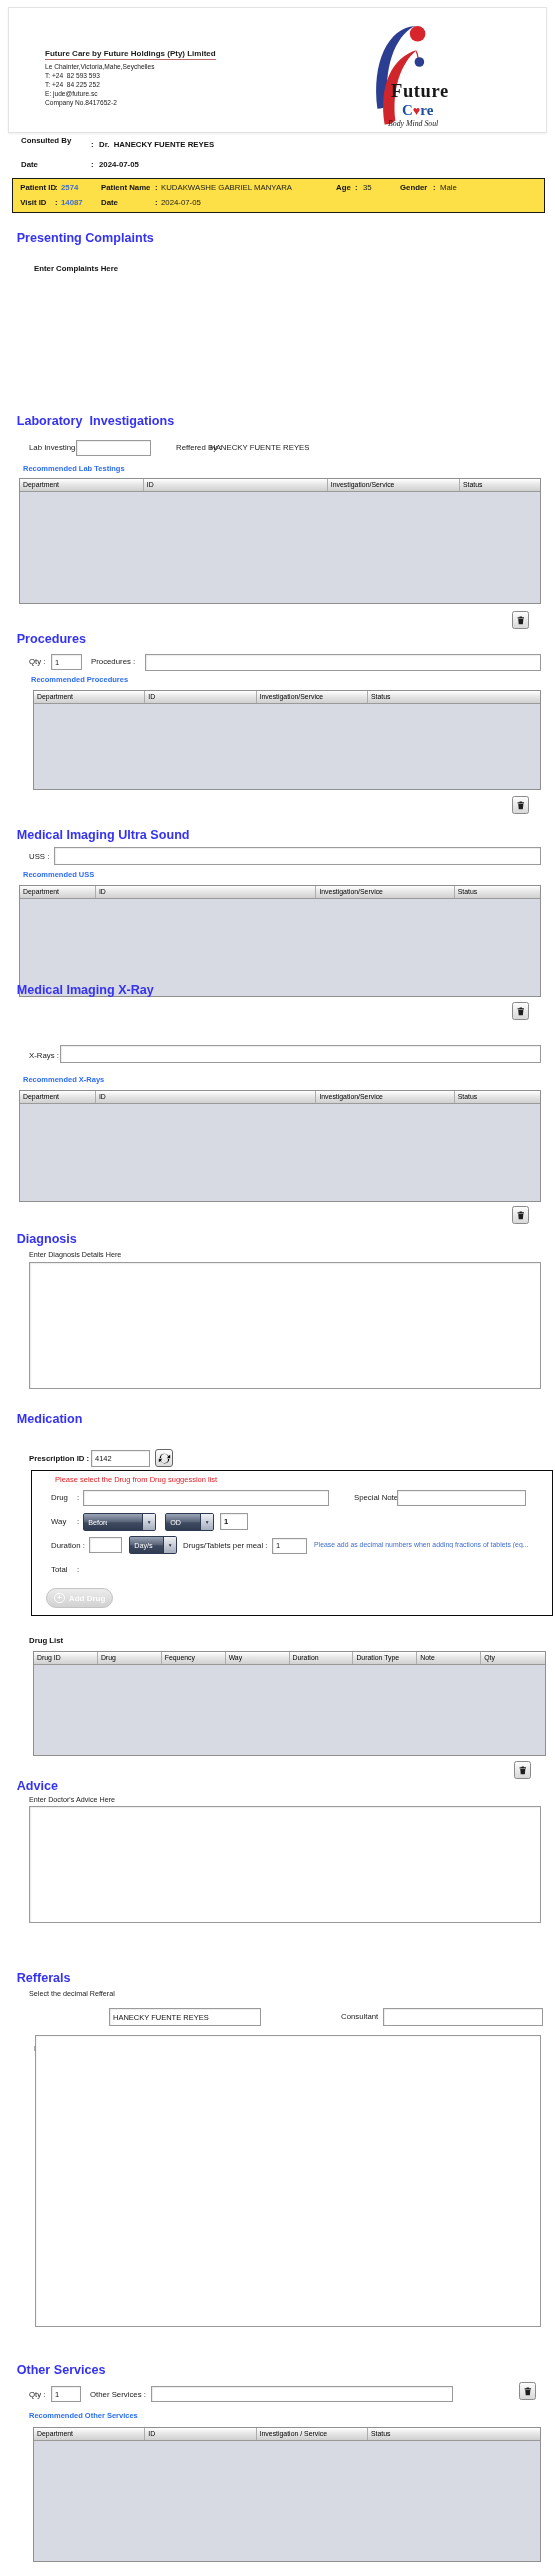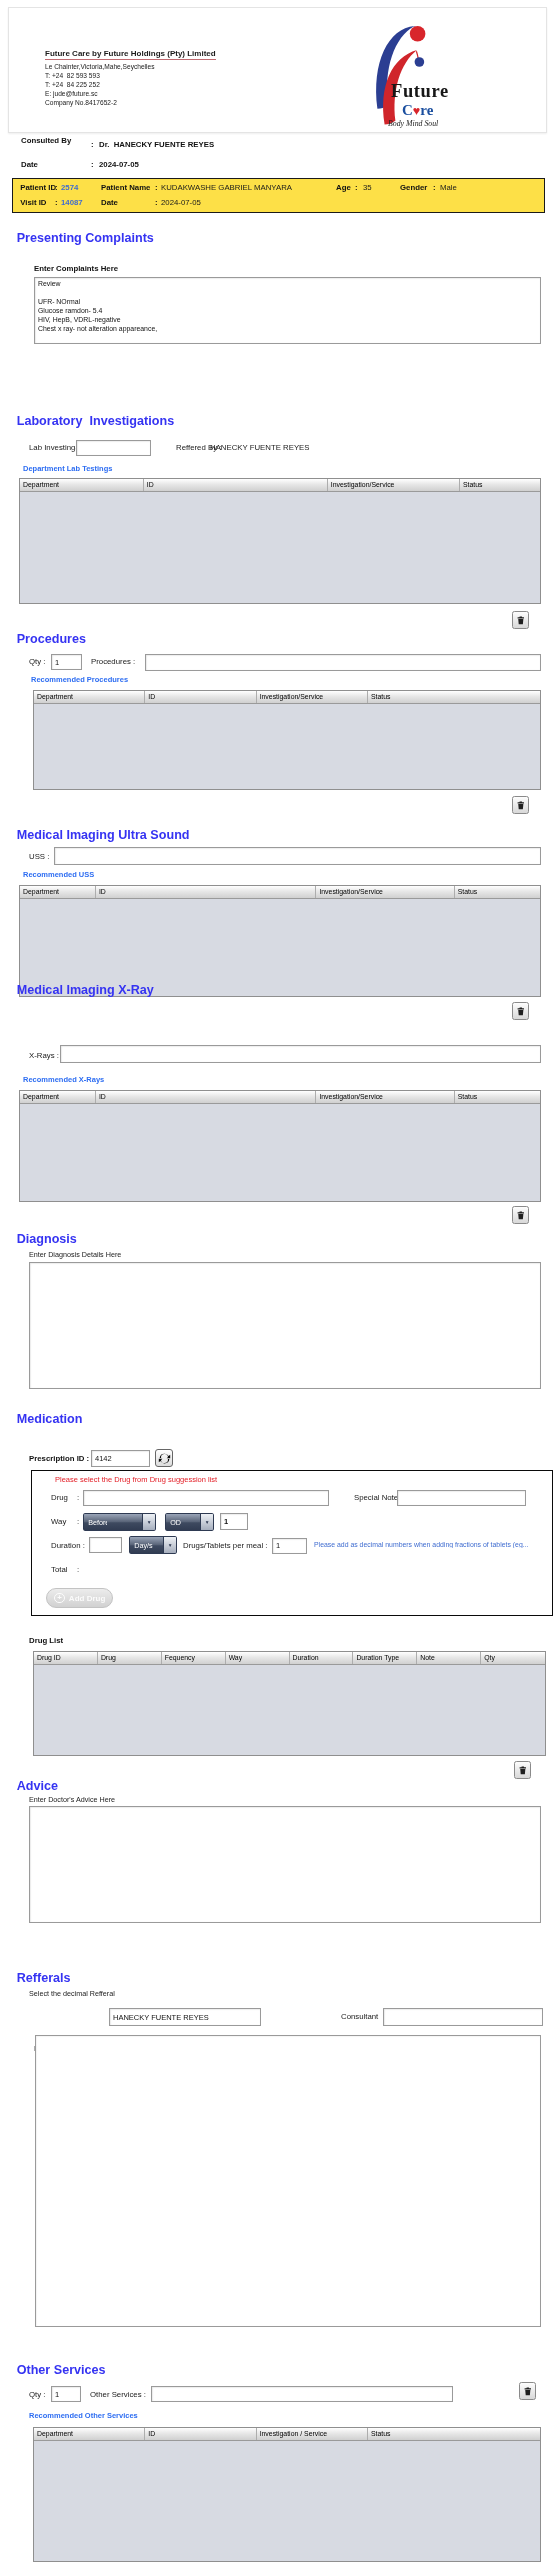--- a/index.html
+++ b/index.html
@@ -117,33 +117,27 @@
     <div class="abs lbl-b" style="left:7.2px;top:18.5px;">Visit ID</div>
     <div class="abs lbl-b" style="left:42px;top:18.5px;">:</div>
     <div class="abs lbl-b blueval" style="left:48px;top:18.5px;">14087</div>
     <div class="abs lbl-b" style="left:88px;top:18.5px;">Date</div>
     <div class="abs lbl-b" style="left:142px;top:18.5px;">:</div>
     <div class="abs lbl" style="left:148px;top:18.5px;">2024-07-05</div>
   </div>
 
   <div class="abs h1" style="left:16.7px;top:231px;">Presenting Complaints</div>
   <div class="abs lbl-b" style="left:34px;top:264px;">Enter Complaints Here</div>
-  <textarea class="input" style="left: 34px; top: 277px; width: 507px; height: 67px;">Review
-
-UFR- NOrmal
-Glucose ramdon- 5.4
-HIV, HepB, VDRL-negative
-Chest x ray- not alteration appareance,</textarea>
 
   <div class="abs h1" style="left:16.7px;top:414px;">Laboratory  Investigations</div>
   <div class="abs lbl" style="left:29px;top:443px;">Lab Investingation :</div>
   <input class="input" style="left: 76px; top: 440px; width: 75px; height: 16px;" value="">
   <div class="abs lbl" style="left:176px;top:443px;">Reffered By :</div>
   <div class="abs lbl" style="left:210px;top:443px;">HANECKY FUENTE REYES</div>
-  <div class="abs rec" style="left:23px;top:464px;">Department Lab Testings</div>
+  <div class="abs rec" style="left:23px;top:464px;">Recommended Lab Testings</div>
   <div class="tbl tbl-lab" style="left:19px;top:478px;width:522px;height:126px;">
     <div class="hrow">
       <div class="hcell">Department</div>
       <div class="hcell">ID</div>
       <div class="hcell">Investigation/Service</div>
       <div class="hcell">Status</div>
     </div>
     <div class="tbody"></div>
   </div>
   <button class="trash" style="left:512px;top:611px;">

